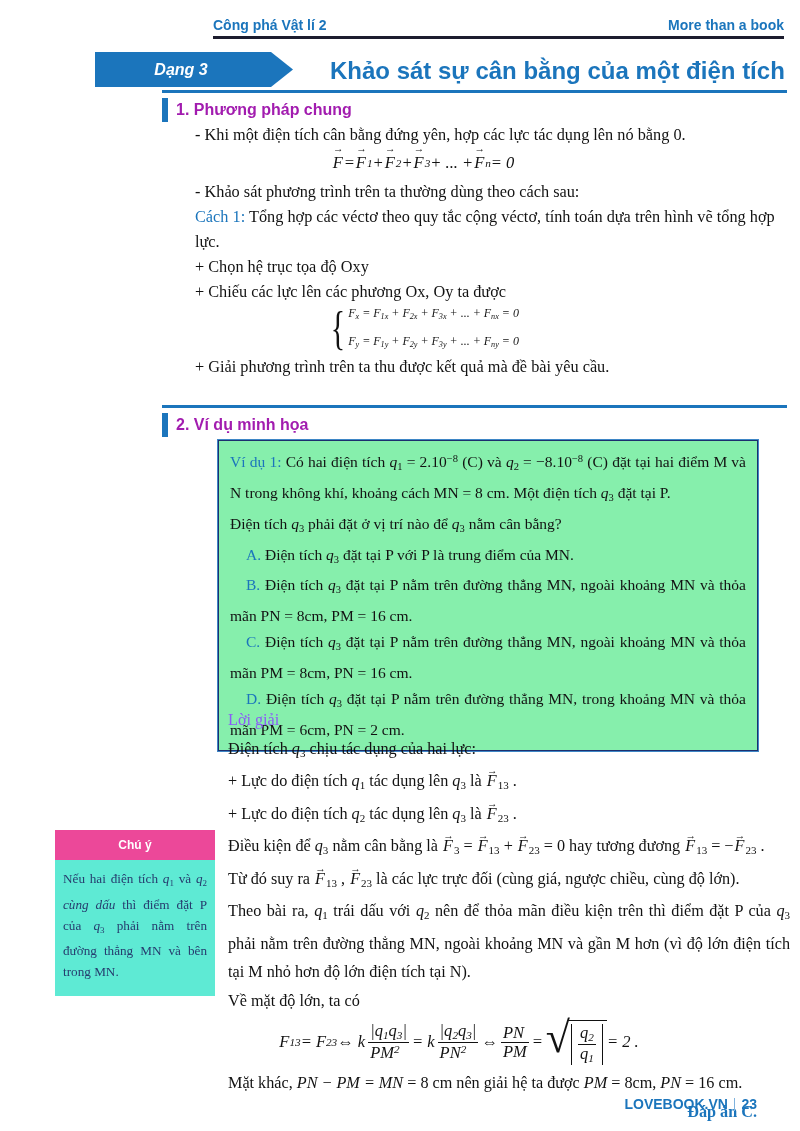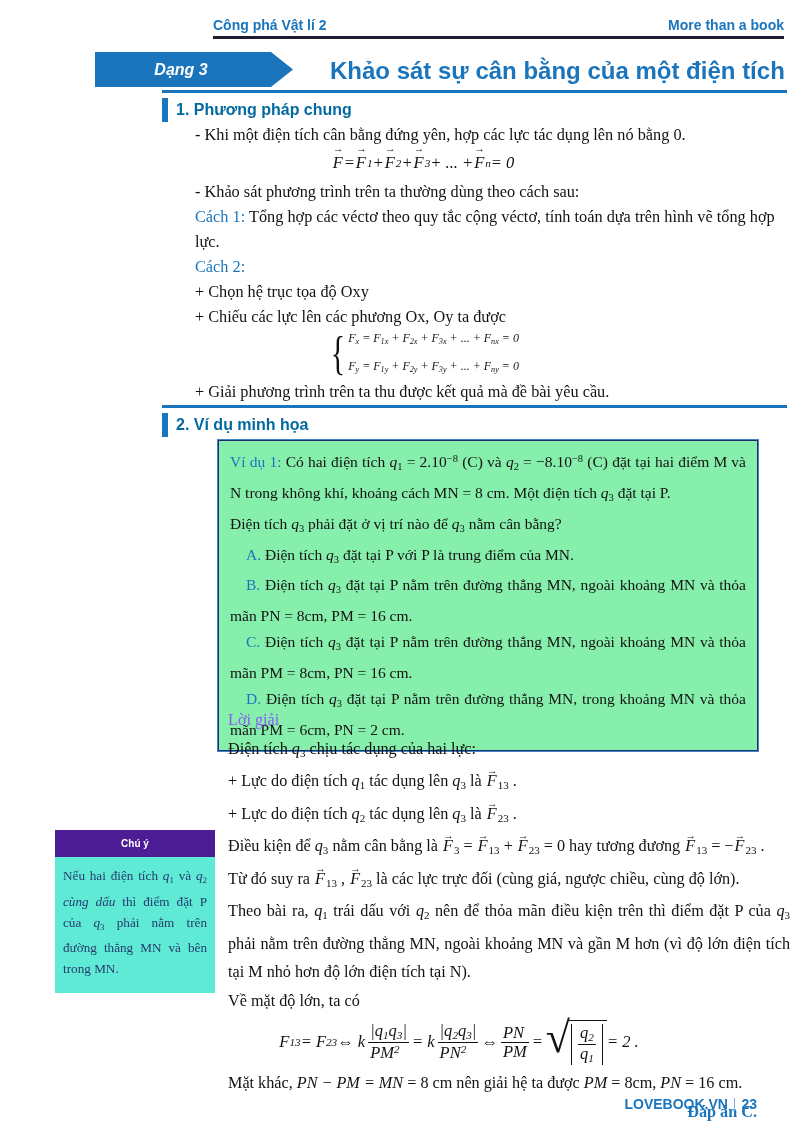--- a/index.html
+++ b/index.html
@@ -19,21 +19,21 @@
          display:flex;align-items:center;justify-content:center;padding-right:26px;box-sizing:border-box;font-style:italic;}
   #page-title{position:absolute;left:330px;top:57px;font-family:"Liberation Sans",sans-serif;
               font-weight:bold;font-size:24px;color:#1b75bc;}
 
   
   .sec{position:absolute;left:162px;right:13px;border-top:3px solid #1b75bc;}
   #sec1{top:90px;}
   #sec2{top:405px;}
   .sec-head{display:flex;align-items:center;gap:8px;padding-top:5px;}
   .sec-bar{width:6px;height:24px;background:#1b75bc;}
-  .sec-title{font-family:"Liberation Sans",sans-serif;font-weight:bold;font-size:16px;color:#0369a1;}
+  .sec-title{font-family:"Liberation Sans",sans-serif;font-weight:bold;font-size:16px;color:#a21caf;}
 
   #sec1 .content{margin-left:33px;font-size:16.3px;}
   #sec1 .content p{margin:0;line-height:25px;}
   .blue-b{color:#1b75bc;font-weight:normal;}
 
   .formula-line{height:32px;display:flex;align-items:center;justify-content:center;
                 padding-right:136px;font-style:italic;font-size:16.5px;}
   .sys{height:50px;display:flex;align-items:center;justify-content:center;padding-right:136px;}
   .brace{font-size:46px;line-height:0.9;transform:scaleX(.65);font-style:normal;margin-right:-1px;}
   .sys-rows{display:flex;flex-direction:column;gap:1px;font-style:italic;font-size:12px;line-height:23px;}
@@ -63,22 +63,22 @@
   .fden{display:block;padding:0 2px;}
   .abs{display:inline-block;border-left:1.2px solid #111;border-right:1.2px solid #111;
        padding:0 3px;margin:0 1px;}
   .sqrt{display:inline-flex;align-items:flex-start;margin-left:3px;}
   .srt{font-style:normal;font-size:44px;line-height:0.82;margin-right:-2px;}
   .srad{border-top:1.6px solid #111;padding:3px 3px 0 2px;display:inline-block;}
   .answer{text-align:right !important;padding-right:33px;color:#1b75bc;font-weight:bold;}
 
   
   #note{position:absolute;left:55px;top:830px;width:160px;}
-  .note-head{background:#4c1d95;color:#fff;text-align:center;
-             font-family:"Liberation Sans",sans-serif;font-weight:bold;font-size:10px;padding:8px 4px;}
+  .note-head{background:#ec4899;color:#fff;text-align:center;
+             font-family:"Liberation Sans",sans-serif;font-weight:bold;font-size:12px;padding:8px 4px;}
   .note-body{background:#5eead4;color:#263c6e;font-size:13.2px;line-height:21px;
              padding:8px 8px 14px;text-align:justify;}
 
   
   #footer{position:absolute;top:1096px;right:43px;display:flex;align-items:center;gap:6px;
           font-family:"Liberation Sans",sans-serif;font-weight:bold;font-size:14px;color:#1b75bc;}
   .fdiv{width:1.5px;height:13px;background:#7fb2dd;}
 </style>
 </head>
 <body>
@@ -94,21 +94,20 @@
 <div class="sec" id="sec1">
   <div class="sec-head">
     <span class="sec-bar"></span>
     <span class="sec-title">1. Phương pháp chung</span>
   </div>
   <div class="content">
     <p>- Khi một điện tích cân bằng đứng yên, hợp các lực tác dụng lên nó bằng 0.</p>
     <div class="formula-line"><span class="vec">F</span> = <span class="vec">F</span><sub>1</sub> + <span class="vec">F</span><sub>2</sub> + <span class="vec">F</span><sub>3</sub> + ... + <span class="vec">F</span><sub>n</sub> = 0</div>
     <p>- Khảo sát phương trình trên ta thường dùng theo cách sau:</p>
     <p><span class="blue-b">Cách 1:</span><span> Tổng hợp các véctơ theo quy tắc cộng véctơ, tính toán dựa trên hình vẽ tổng hợp lực.</span></p>
-    <p><span class="blue-b">Cách 2:</span></p>
     <p>+ Chọn hệ trục tọa độ Oxy</p>
     <p>+ Chiếu các lực lên các phương Ox, Oy ta được</p>
     <div class="sys">
       <span class="brace">{</span>
       <span class="sys-rows">
         <span>F<sub>x</sub> = F<sub>1x</sub> + F<sub>2x</sub> + F<sub>3x</sub> + ... + F<sub>nx</sub> = 0</span>
         <span>F<sub>y</sub> = F<sub>1y</sub> + F<sub>2y</sub> + F<sub>3y</sub> + ... + F<sub>ny</sub> = 0</span>
       </span>
     </div>
     <p>+ Giải phương trình trên ta thu được kết quả mà đề bài yêu cầu.</p>

